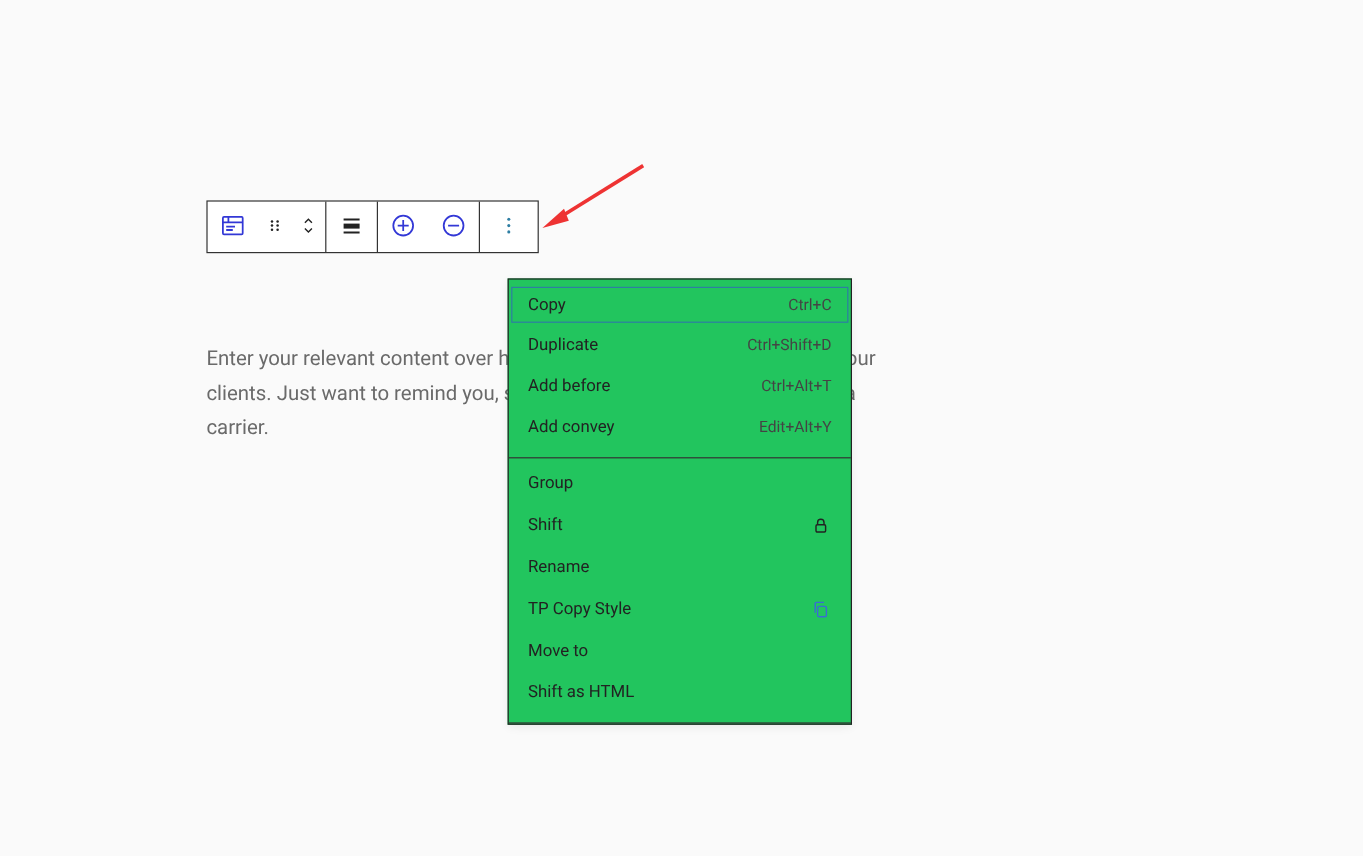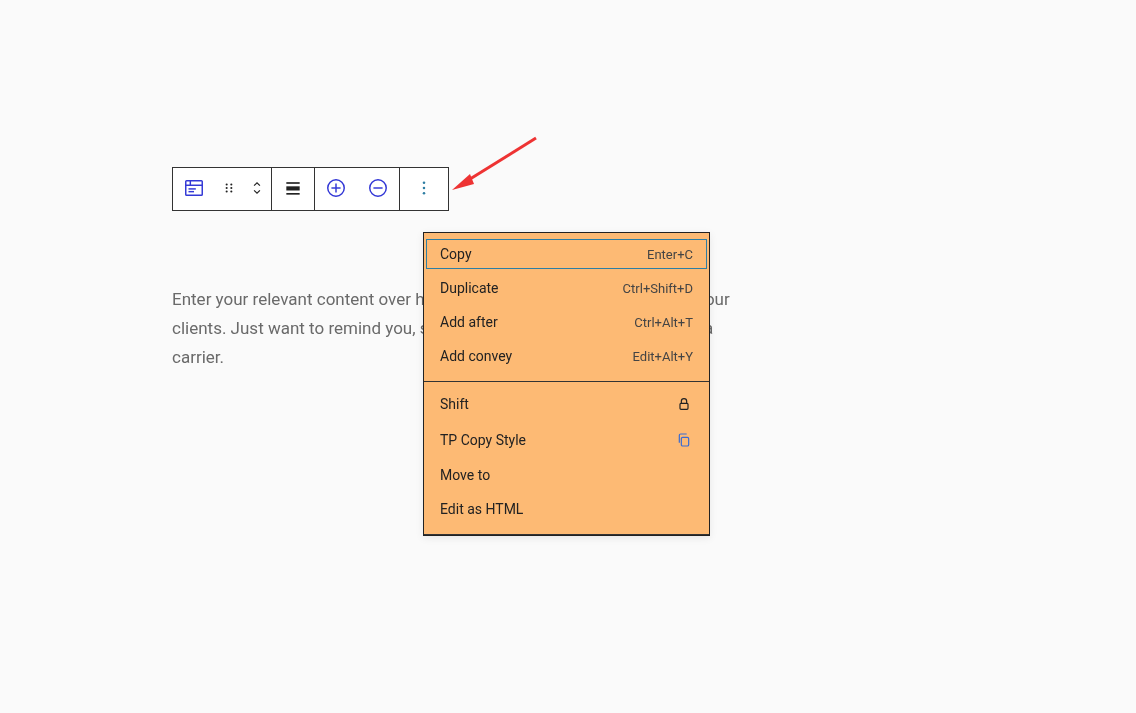--- a/index.html
+++ b/index.html
@@ -43,21 +43,21 @@
       width: 594px;
       color: #6a6a6a;
       font-size: 17px;
       line-height: 1.7;
     }
     .context-menu {
       position: absolute;
       top: 232px;
       left: 423px;
       width: 287px;
-      background: #fdba74;
+      background: #22c55e;
       border: 1px solid #222;
       box-shadow: 0 2px 8px rgba(0,0,0,0.08);
     }
     .menu-item {
       display: flex;
       align-items: center;
       justify-content: space-between;
       padding: 9px 16px;
       font-size: 14px;
       color: #222;
@@ -185,56 +185,62 @@
     <polygon points="4,56 22,40 26,50" fill="#e33"></polygon>
   </svg>
 </div>
 
 <p class="body-text">Enter your relevant content over here, whatever you want to convey to your clients. Just want to remind you, smile and passion are contagious, be a carrier.</p>
 
 <div class="context-menu">
   <div class="menu-section">
     <div class="menu-item highlighted">
       <span>Copy</span>
-      <span class="menu-shortcut">Enter+C</span>
+      <span class="menu-shortcut">Ctrl+C</span>
     </div>
     <div class="menu-item">
       <span>Duplicate</span>
       <span class="menu-shortcut">Ctrl+Shift+D</span>
     </div>
     <div class="menu-item">
-      <span>Add after</span>
+      <span>Add before</span>
       <span class="menu-shortcut">Ctrl+Alt+T</span>
     </div>
     <div class="menu-item">
       <span>Add convey</span>
       <span class="menu-shortcut">Edit+Alt+Y</span>
     </div>
   </div>
   <div class="menu-sep"></div>
   <div class="menu-section">
+    <div class="menu-item">
+      <span>Group</span>
+    </div>
     <div class="menu-item">
       <span>Shift</span>
       <span class="menu-icon-right">
         <svg width="16" height="16" viewBox="0 0 24 24" fill="none" stroke="#222" stroke-width="1.8">
           <rect x="6" y="11" width="12" height="9" rx="1.5"></rect>
           <path d="M8 11 V8 a4 4 0 0 1 8 0 V11"></path>
         </svg>
       </span>
     </div>
     <div class="menu-item">
+      <span>Rename</span>
+    </div>
+    <div class="menu-item">
       <span>TP Copy Style</span>
       <span class="menu-icon-right">
         <svg width="16" height="16" viewBox="0 0 24 24" fill="none" stroke="#3a6cd4" stroke-width="1.8">
           <rect x="8" y="8" width="11" height="13" rx="2"></rect>
           <path d="M5 16 V5 a2 2 0 0 1 2-2 h9"></path>
         </svg>
       </span>
     </div>
     <div class="menu-item">
       <span>Move to</span>
     </div>
     <div class="menu-item">
-      <span>Edit as HTML</span>
+      <span>Shift as HTML</span>
     </div>
   </div>
   <div class="menu-sep"></div>
 </div>
 
 </body></html>

